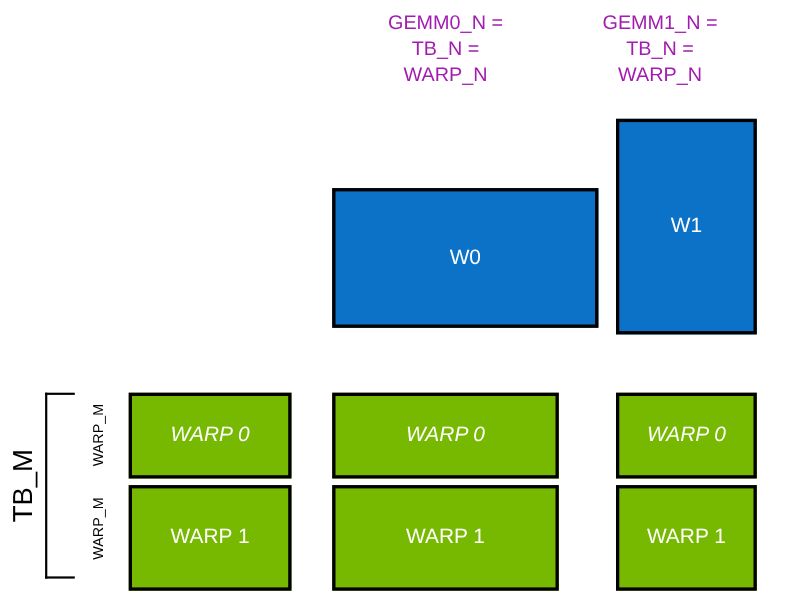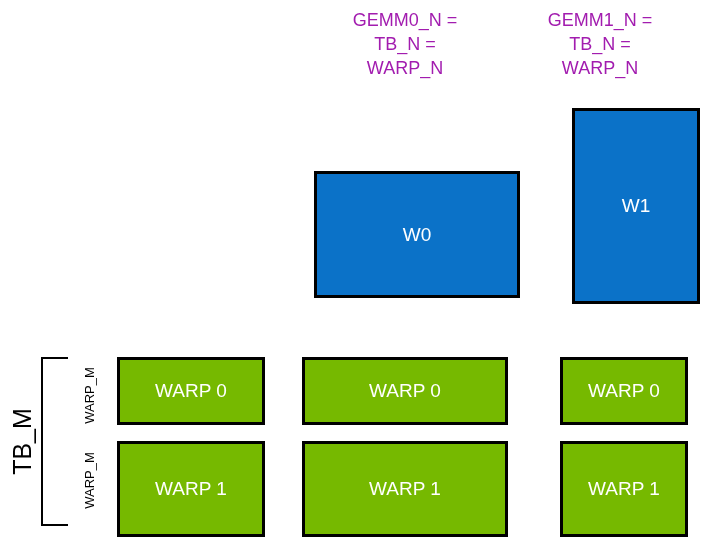--- a/index.html
+++ b/index.html
@@ -32,26 +32,25 @@
   
   .box {
     position: absolute;
     box-sizing: border-box;
     border: 3px solid #000000;
     display: flex;
     align-items: center;
     justify-content: center;
     color: #ffffff;
     font-size: 19px;
-    margin-left: 12px;
   }
   .box-blue  { background: #0b72c8; }
 
   
-  #box-w0 { left: 302px; top: 171px; width: 206px; height: 127px; }
+  #box-w0 { left: 302px; top: 171px; width: 242px; height: 127px; }
   #box-w1 { left: 560px; top: 108px; width: 128px; height: 196px; }
 
   
   .tb-col {
     position: absolute;
     box-sizing: border-box;
   }
   #tb-col-0 { left: 117px; top: 357px; width: 148px; height: 172px; }
   #tb-col-1 { left: 302px; top: 357px; width: 206px; height: 172px; }
   #tb-col-2 { left: 560px; top: 357px; width: 128px; height: 172px; }
@@ -62,21 +61,21 @@
     width: 100%;
     box-sizing: border-box;
     background: #76b900;
     border: 3px solid #000000;
     display: flex;
     align-items: center;
     justify-content: center;
     color: #ffffff;
     font-size: 19px;
   }
-  .tb-cell-top    { top: 0px;  height: 68px; }
+  .tb-cell-top    { top: 0px;  height: 78px; font-style: italic; }
   .tb-cell-bottom { top: 84px; height: 96px; }
 
   
   .vlabel {
     position: absolute;
     transform-origin: 50% 50%;
     transform: rotate(-90deg);
     white-space: nowrap;
     color: #000000;
     text-align: center;

